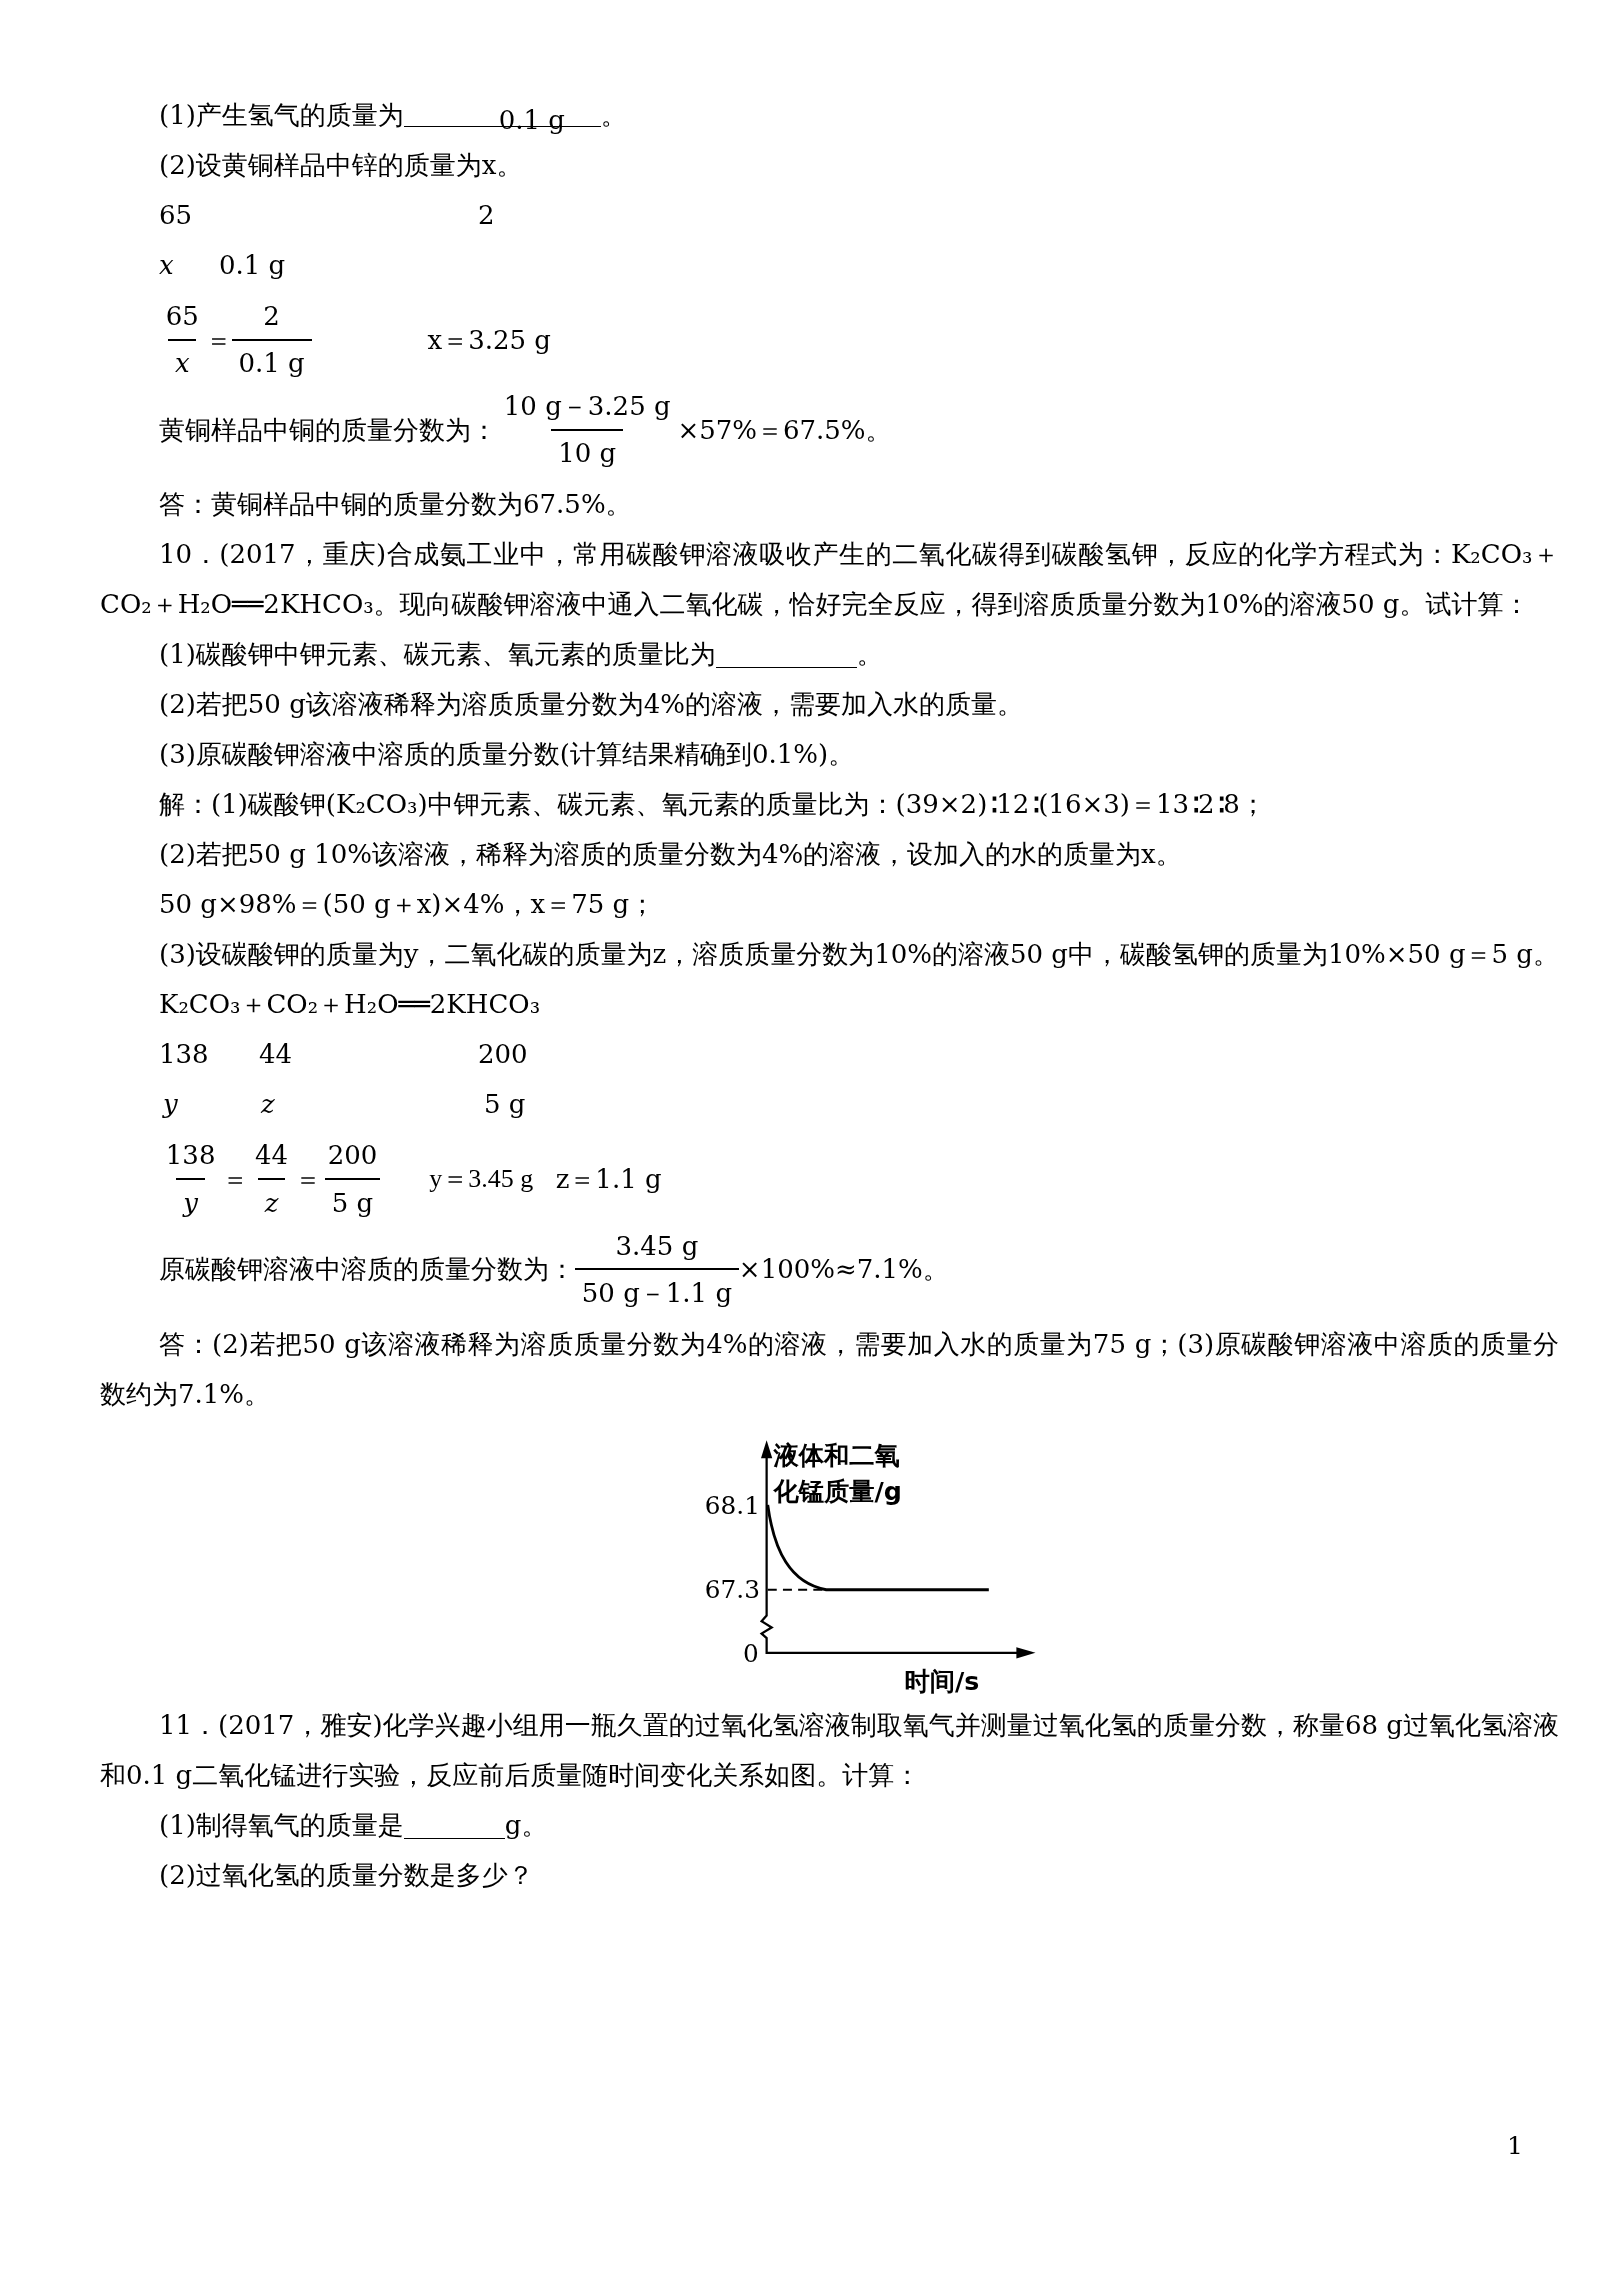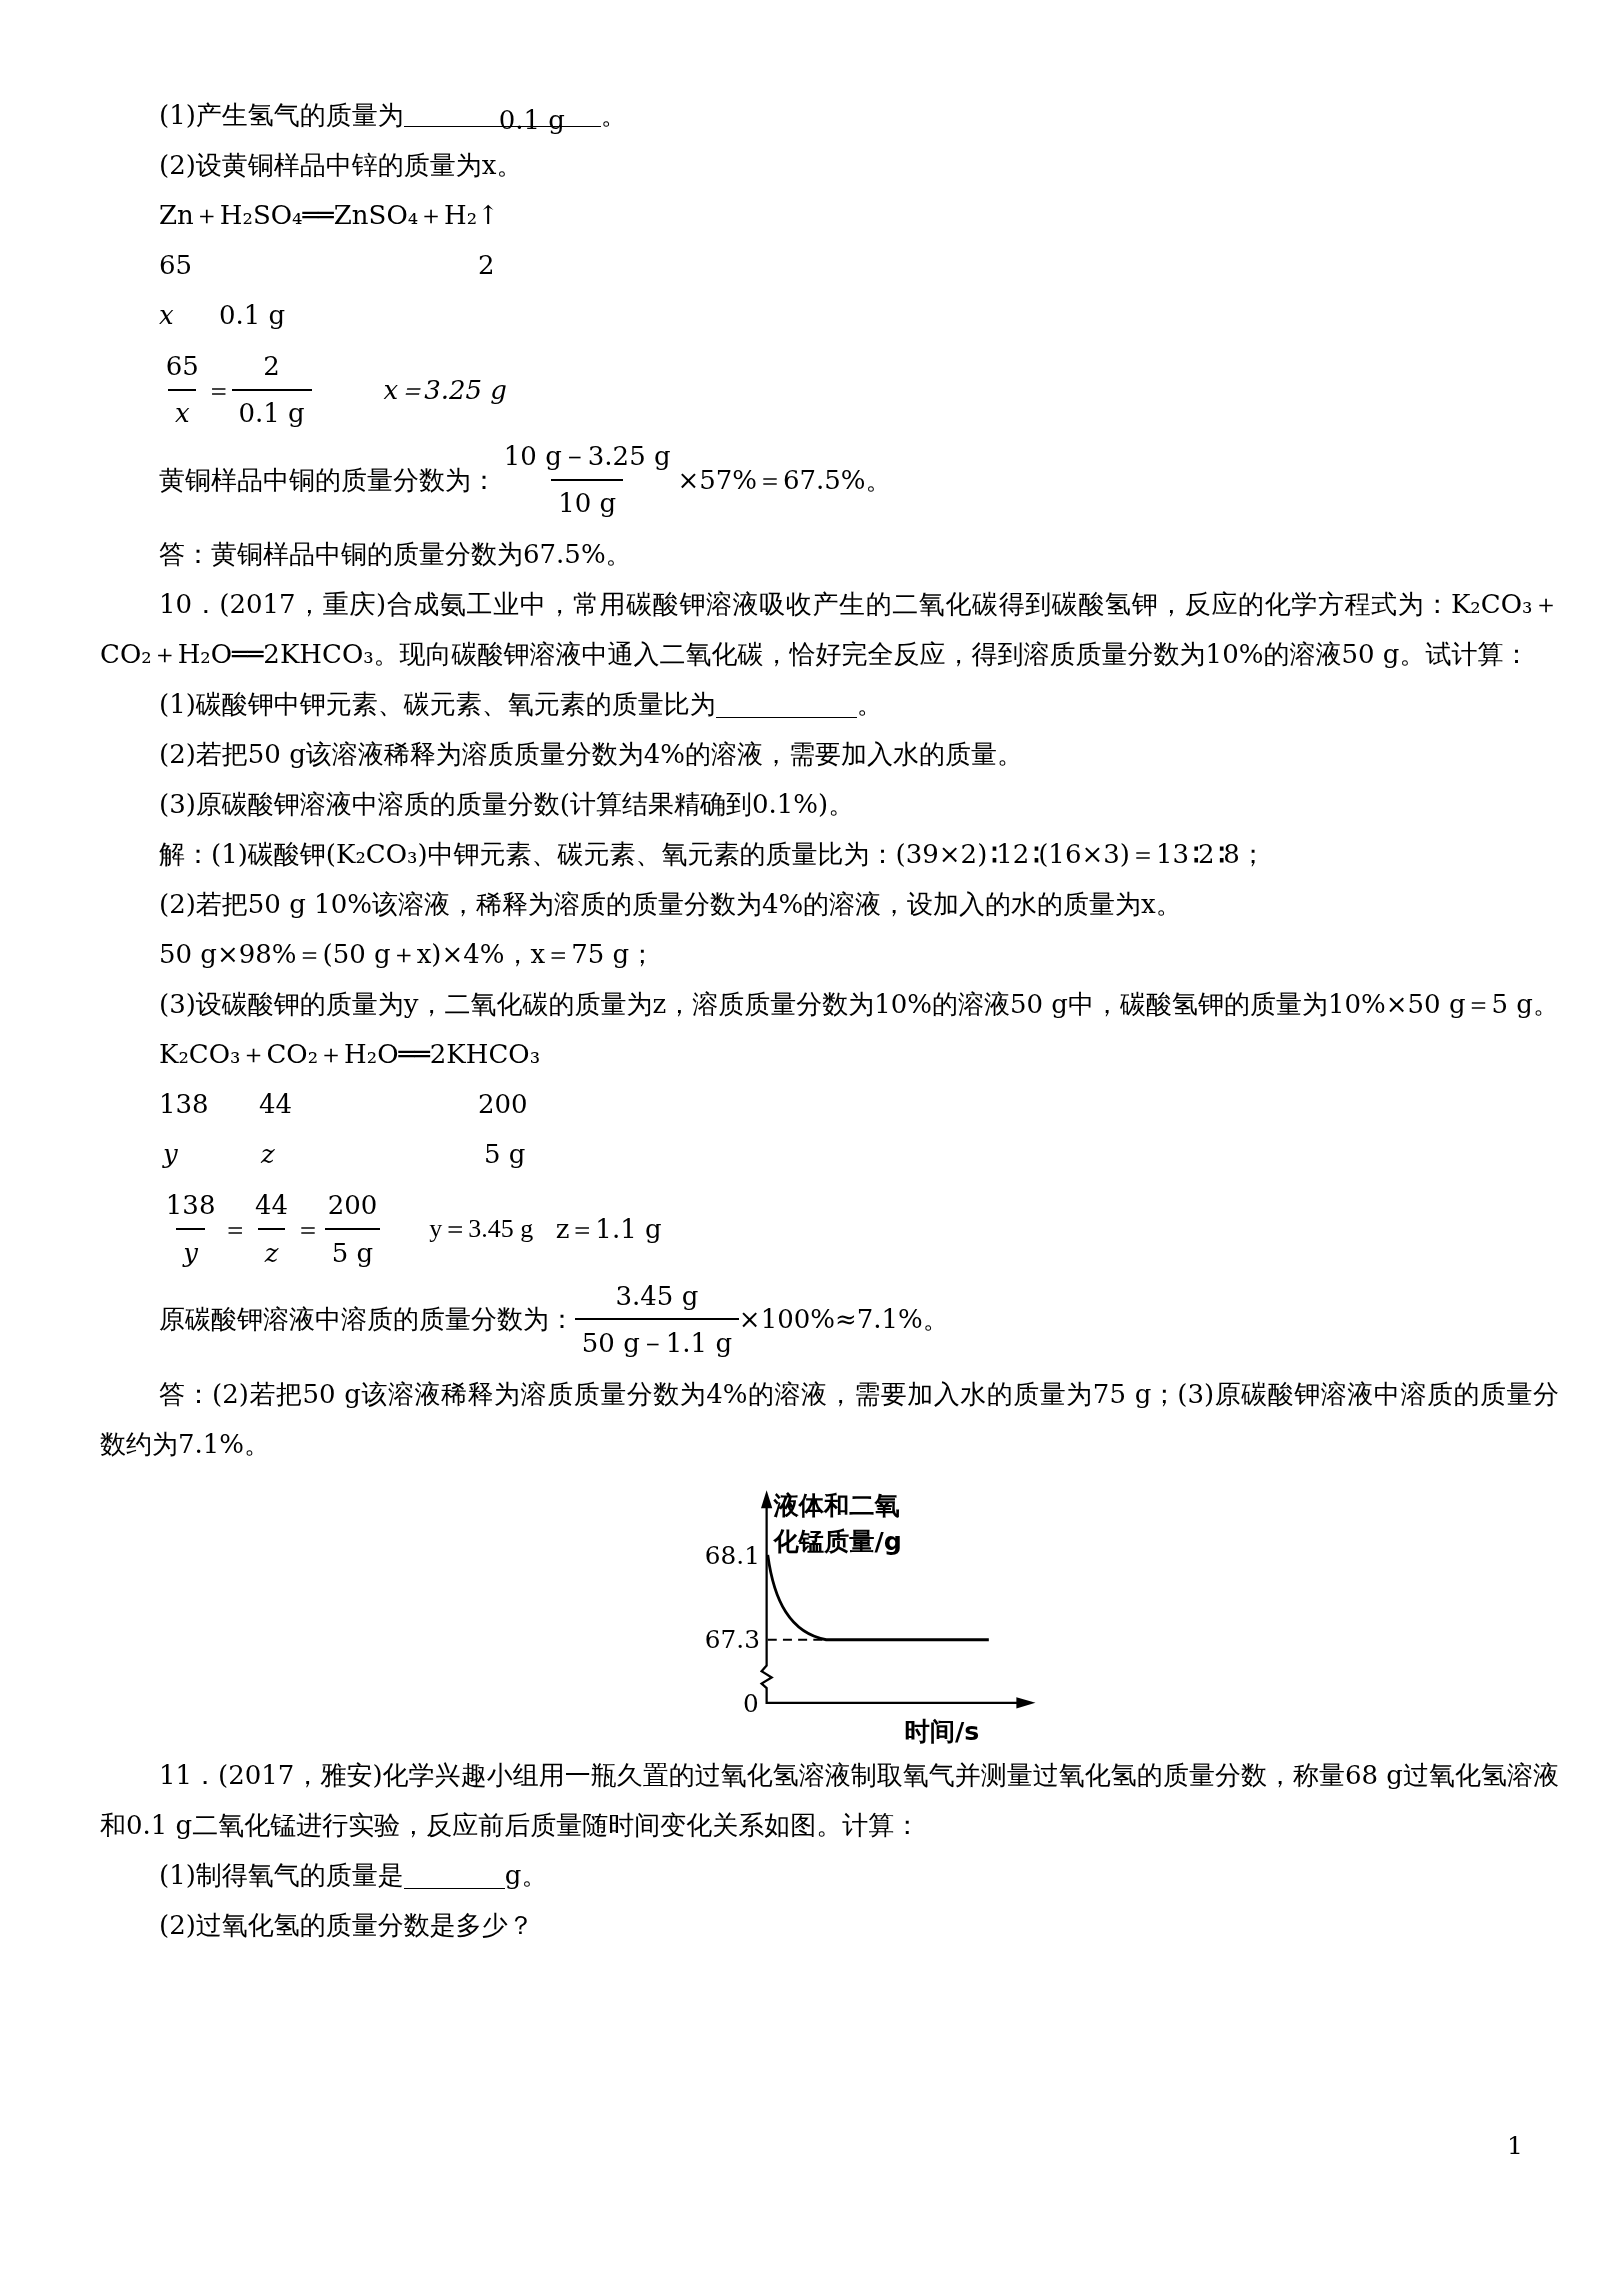--- a/index.html
+++ b/index.html
@@ -15,39 +15,38 @@
   p{margin:0;}
   .ind{text-indent:59px;}
   .eqrow{position:relative;height:50px;}
   .eqrow span{position:absolute;top:0;}
   .l105{left:59px;} .l212{left:119px;} .l282{left:159px;}
   .l672{left:378px;} .l112{left:63px;} .l287{left:161px;} .l682{left:384px;}
   .fracrow{display:flex;align-items:center;margin:9px 0 9px 59px;text-indent:0;line-height:34px;}
   .frac{display:inline-flex;flex-direction:column;align-items:center;}
   .fnum{padding:0 6.8px 5.6px;}
   .fden{border-top:2.3px solid #000;padding:5.6px 6.8px 0;}
-  .gap40{margin-left:22.5px;} .gap80{margin-left:45px;font-family:Liberation Serif, serif;} .gap150{margin-left:72px;font-style:italic;}
+  .gap40{margin-left:22.5px;} .gap80{margin-left:45px;font-family:Liberation Serif, serif;} .gap150{margin-left:116px;}
   .blank{display:inline-block;border-bottom:1.7px solid #000;height:31.5px;vertical-align:-4.5px;text-align:center;}
   .w300{min-width:169px;padding:0 14px;} .w250{width:141px;} .w180{width:101px;}
   .ital{font-style:italic;}
   .chartwrap{position:relative;height:270px;margin-top:11.3px;}
   .chartwrap svg{position:absolute;left:582px;top:0;}
   .pagenum{position:absolute;left:1507px;top:2131px;font-size:25px;}
   .svgtick{font-family:"DejaVu Serif","Liberation Serif",serif;font-size:44px;}
   .svgtitle{font-family:"DejaVu Sans","Liberation Sans",sans-serif;font-weight:bold;font-size:45px;}
 </style>
 </head>
 <body>
 
 <div class="content">
 
   <p class="ind"><span>(1)产生氢气的质量为</span><span class="blank w300"><span>0.1 g</span></span><span>。</span></p>
 
   <p class="ind">(2)设黄铜样品中锌的质量为x。</p>
-  <p class="ind">Zn＋H₂SO₄══ZnSO₄＋H₂↑</p>
 
   <div class="eqrow">
     <span class="l105">65</span>
     <span class="l672">2</span>
   </div>
   <div class="eqrow">
     <span class="l105 ital">x</span>
     <span class="l212">0.1 g</span>
   </div>
 

